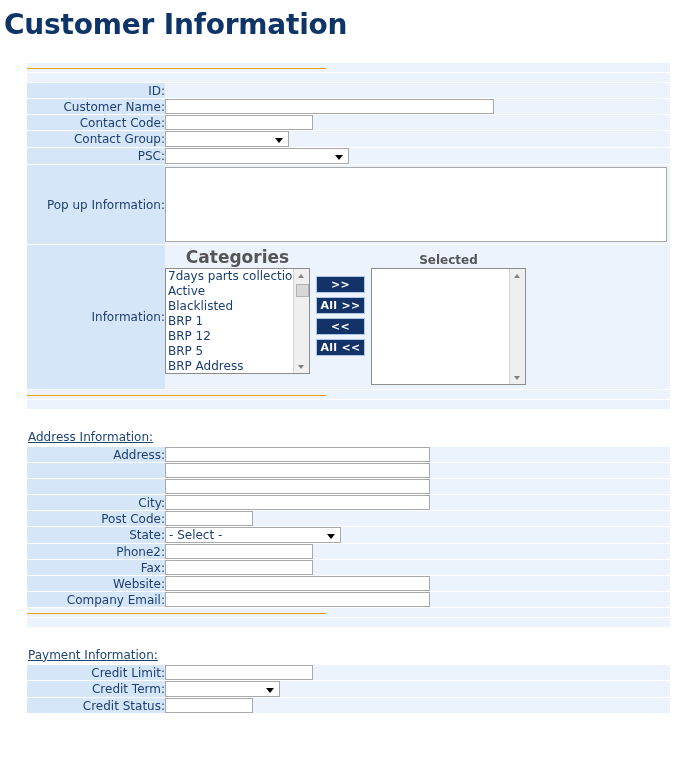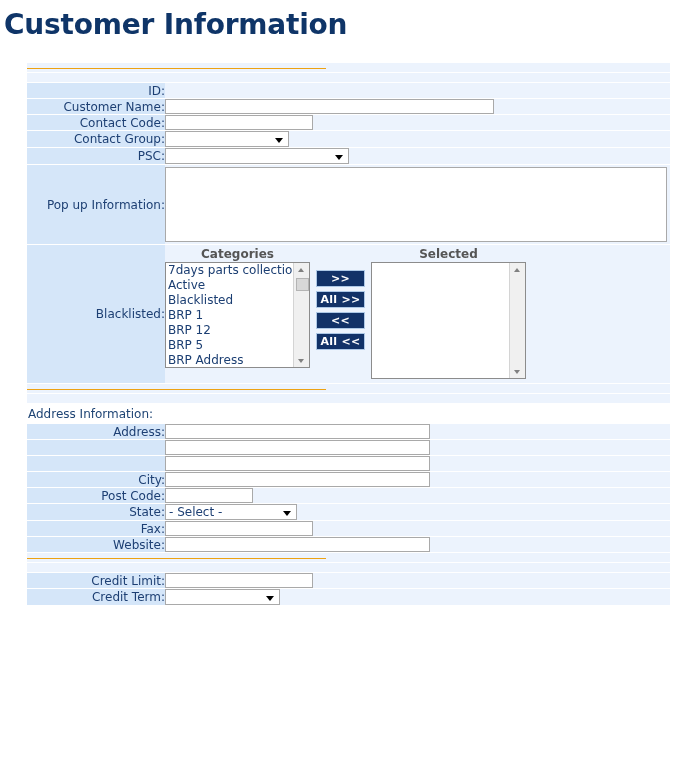--- a/index.html
+++ b/index.html
@@ -83,21 +83,22 @@
   tr.spacer td {
     background: #ecf3fd;
     height: 9px;
     padding: 0;
   }
 
   
   tr.section td {
     background: #ffffff;
     height: 17px;
-    padding: 1px 0 1px 0;
+    padding: 18px 0 1px 0;
+    text-decoration: underline;
   }
   tr.section td.label {
     text-align: left;
     color: #1e4474;
     font-size: 12px;
     padding-left: 1px;
   }
 
   
   input.txt {
@@ -137,21 +138,21 @@
     right: 5px;
     top: 6px;
     width: 0;
     height: 0;
     border-left: 4px solid transparent;
     border-right: 4px solid transparent;
     border-top: 5px solid #000000;
   }
   .sel.w1 { width: 124px; }
   .sel.w2 { width: 184px; }
-  .sel.w3 { width: 132px; }
+  .sel.w3 { width: 176px; }
   .sel.w4 { width: 115px; }
 
   textarea.popup {
     width: 502px;
     height: 75px;
     border: 1px solid #a9a9a9;
     background: #ffffff;
     font-size: 12px;
     font-family: "DejaVu Sans", "Liberation Sans", sans-serif;
     color: #1d3f73;
@@ -169,21 +170,21 @@
     padding: 2px 0 4px 0;
   }
   .picker-head {
     display: flex;
     align-items: flex-end;
   }
   .head-cat {
     width: 145px;
     text-align: center;
     font-weight: bold;
-    font-size: 12px;
+    font-size: 17px;
     color: #555555;
     padding-bottom: 1px;
   }
   .head-gap { width: 61px; }
   .head-sel {
     width: 155px;
     text-align: center;
     font-weight: bold;
     font-size: 12px;
     color: #555555;
@@ -350,21 +351,21 @@
       </tr>
 
       <tr class="tall">
         <td class="label">Pop up Information:</td>
         <td class="value">
           <textarea class="popup" style=""></textarea>
         </td>
       </tr>
 
       <tr class="tall">
-        <td class="label">Blacklisted:</td>
+        <td class="label">Information:</td>
         <td class="value">
           <div class="picker">
             <div class="picker-head">
               <div class="head-cat">Categories</div>
               <div class="head-gap"></div>
               <div class="head-sel">Selected</div>
             </div>
             <div class="picker-body">
 
               <div class="listbox cat">
@@ -458,61 +459,83 @@
         <td class="label">State:</td>
         <td class="value">
           <span class="sel w3">
             <span>- Select -</span>
             <span class="arrow"></span>
           </span>
         </td>
       </tr>
 
 
+      <tr>
+        <td class="label">Phone2:</td>
+        <td class="value">
+          <input class="txt w-small" type="text" value="" style="">
+        </td>
+      </tr>
 
       <tr>
         <td class="label">Fax:</td>
         <td class="value">
           <input class="txt w-small" type="text" value="" style="">
         </td>
       </tr>
 
       <tr>
         <td class="label">Website:</td>
         <td class="value">
           <input class="txt w-med" type="text" value="" style="">
         </td>
       </tr>
 
+      <tr>
+        <td class="label">Company Email:</td>
+        <td class="value">
+          <input class="txt w-med" type="text" value="" style="">
+        </td>
+      </tr>
 
       <tr class="divider">
         <td class="label">
           <span class="rule"></span>
         </td>
         <td class="value"></td>
       </tr>
       <tr class="spacer">
         <td class="label"></td>
         <td class="value"></td>
       </tr>
 
+      <tr class="section">
+        <td class="label">Payment Information:</td>
+        <td class="value"></td>
+      </tr>
 
       <tr>
         <td class="label">Credit Limit:</td>
         <td class="value">
           <input class="txt w-small" type="text" value="" style="">
         </td>
       </tr>
 
       <tr>
         <td class="label">Credit Term:</td>
         <td class="value">
           <span class="sel w4">
             <span></span>
             <span class="arrow"></span>
           </span>
         </td>
       </tr>
 
+      <tr>
+        <td class="label">Credit Status:</td>
+        <td class="value">
+          <input class="txt w-xs" type="text" value="" style="">
+        </td>
+      </tr>
 
     </tbody>
   </table>
 </div>
 
 </body></html>

